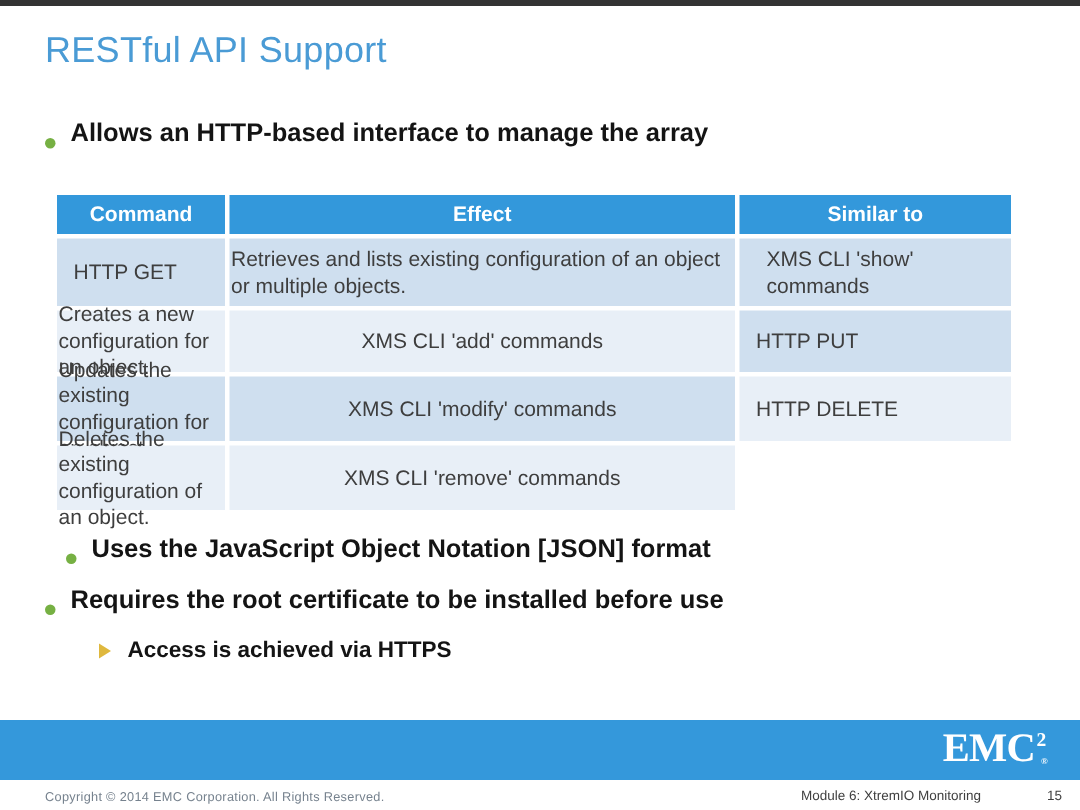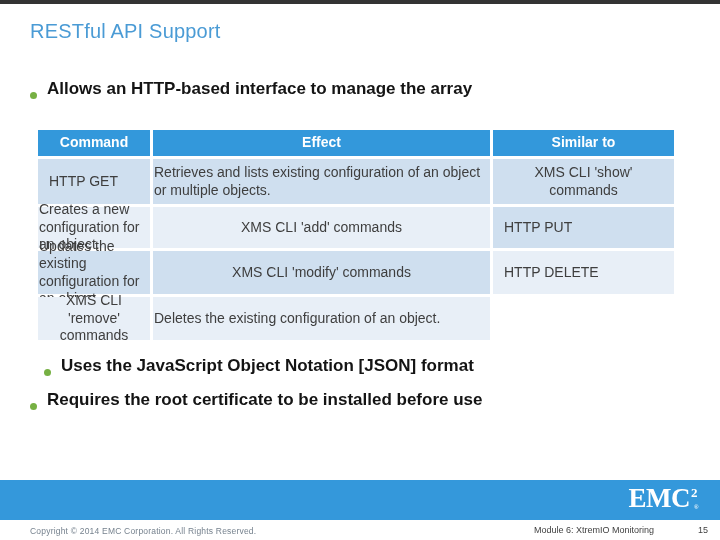--- a/index.html
+++ b/index.html
@@ -3,21 +3,21 @@
 <meta charset="utf-8">
 <style>
   html,body { margin:0; padding:0; background:#ffffff; }
   .slide {
     position:relative; width:720px; height:540px; overflow:hidden;
     background:#ffffff; font-family:"Liberation Sans", sans-serif;
   }
   .topbar { position:absolute; left:0; top:0; width:720px; height:4px; background:#333333; }
 
   .title {
-    position:absolute; left:30px; top:20px; font-size:20px; font-weight:400;
+    position:absolute; left:30px; top:20px; font-size:24px; font-weight:400;
     color:#4a9bd5; letter-spacing:0.2px;
   }
 
   .bullet { position:absolute; display:flex; align-items:flex-end; }
   .bullet .dot {
     width:7px; height:7px; border-radius:50%; background:#76b043;
     margin:7px 10px 0 0; flex:0 0 auto;
   }
   .bullet .btxt { font-size:17px; font-weight:600; color:#141414; line-height:1.2; }
   .b1 { left:30px; top:79px; }
@@ -39,21 +39,21 @@
     grid-template-rows:26px 45px 41px 43px 43px;
     gap:3px; background:#ffffff;border-radius:20px;
   }
   .cell { display:flex; align-items:center; font-size:14px; color:#3e3e3e; line-height:1.25; }
   .hdr {
     background:#3398db; color:#ffffff; font-weight:700;
     justify-content:center; text-align:center;
   }
   .cmd { justify-content:flex-start; padding:0 0 0 11px; }
   .eff { justify-content:flex-start; padding:0 1px; }
-  .sim { justify-content:center; text-align:center; padding:0 18px; }
+  .sim { justify-content:center; padding:0 18px; }
   .r-a { background:#cfdfef; }
   .r-b { background:#e8eff7; }
 
   .band { position:absolute; left:0; top:480px; width:720px; height:40px; background:#3498db; }
   .logo {
     position:absolute; right:20px; top:483px; color:#ffffff;
     font-family:"Liberation Serif", serif; font-weight:700; font-size:27px; letter-spacing:-0.5px;
   }
   .logo .sup { font-size:13px; position:relative; top:-10px; left:1px; }
   .logo .reg { font-size:6px; position:relative; top:2px; left:-2px; }
@@ -91,34 +91,38 @@
     <div class="cell sim r-a">XMS CLI 'show' commands</div>
 
     <div class="cell eff r-b">Creates a new configuration for an object.</div>
     <div class="cell sim r-b">XMS CLI 'add' commands</div>
 
     <div class="cell cmd r-a">HTTP PUT</div>
     <div class="cell eff r-a">Updates the existing configuration for an object.</div>
     <div class="cell sim r-a">XMS CLI 'modify' commands</div>
 
     <div class="cell cmd r-b">HTTP DELETE</div>
+    <div class="cell eff r-b">Deletes the existing configuration of an object.</div>
     <div class="cell sim r-b">XMS CLI 'remove' commands</div>
-    <div class="cell eff r-b">Deletes the existing configuration of an object.</div>
   </div>
 
   <div class="bullet b2">
     <span class="dot"></span>
     <span class="btxt">Uses the JavaScript Object Notation [JSON] format</span>
   </div>
 
   <div class="bullet b3">
     <span class="dot"></span>
     <span class="btxt">Requires the root certificate to be installed before use</span>
   </div>
 
+  <div class="subbullet">
+    <span class="arrow"></span>
+    <span class="btxt">Access is achieved via HTTPS</span>
+  </div>
 
   <div class="band"></div>
   <div class="logo"><span>EMC</span><span class="sup">2</span><span class="reg">®</span></div>
 
   <div class="copyright">Copyright © 2014 EMC Corporation. All Rights Reserved.</div>
   <div class="module">Module 6: XtremIO Monitoring</div>
   <div class="pagenum">15</div>
 </div>
 
 </body></html>

